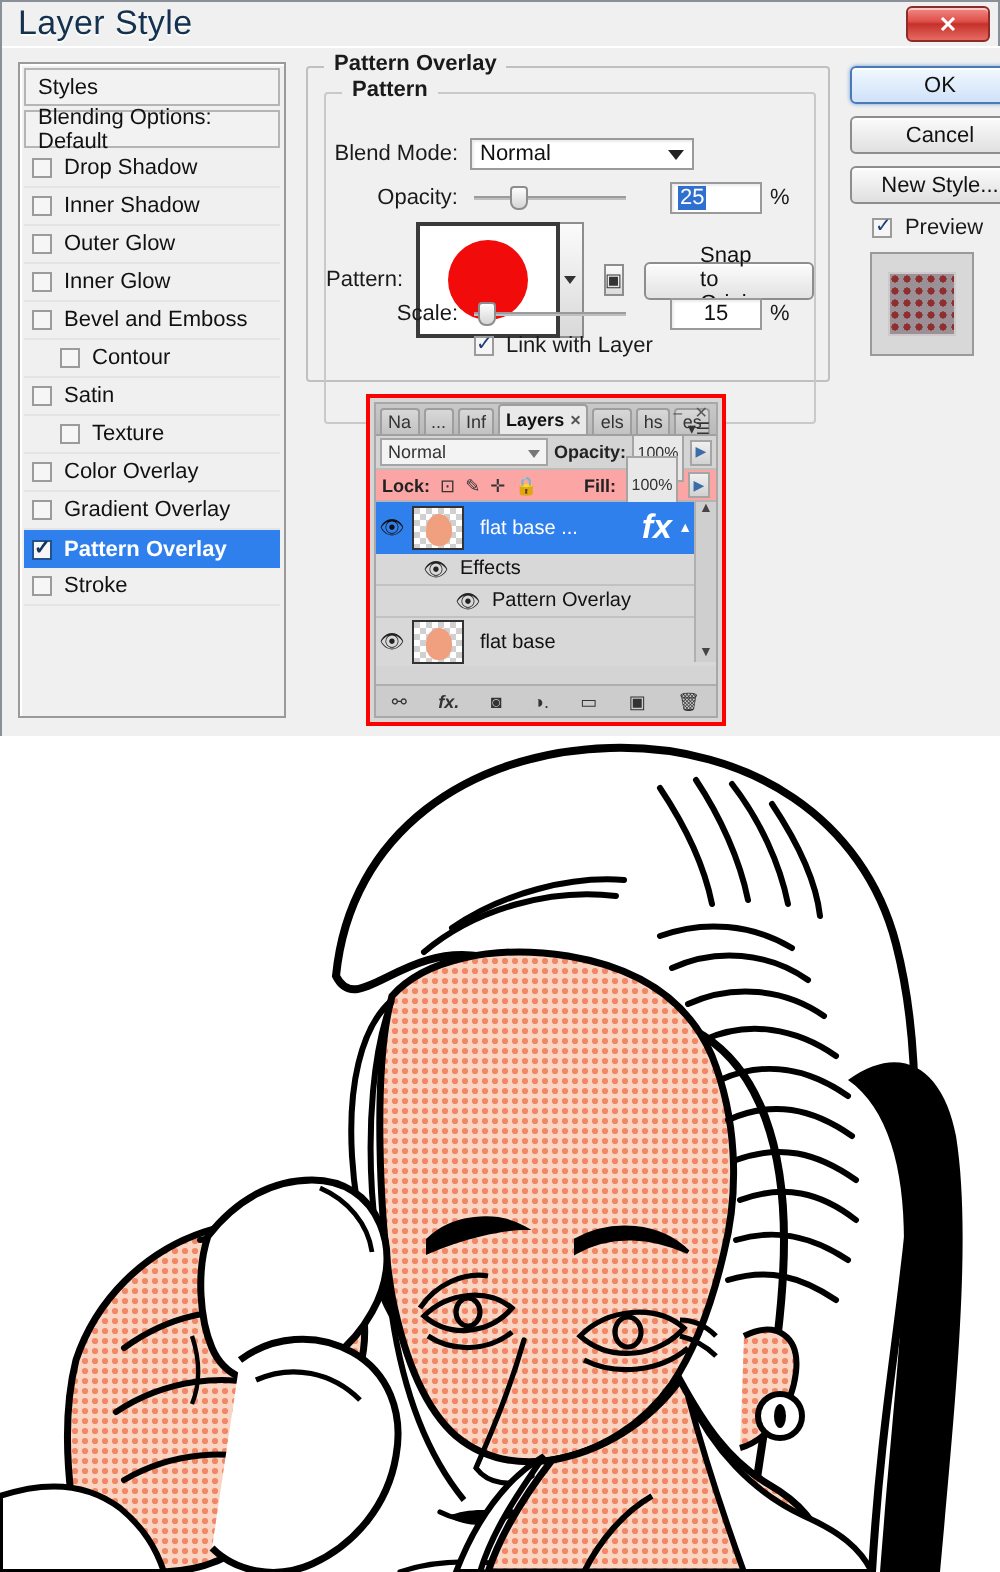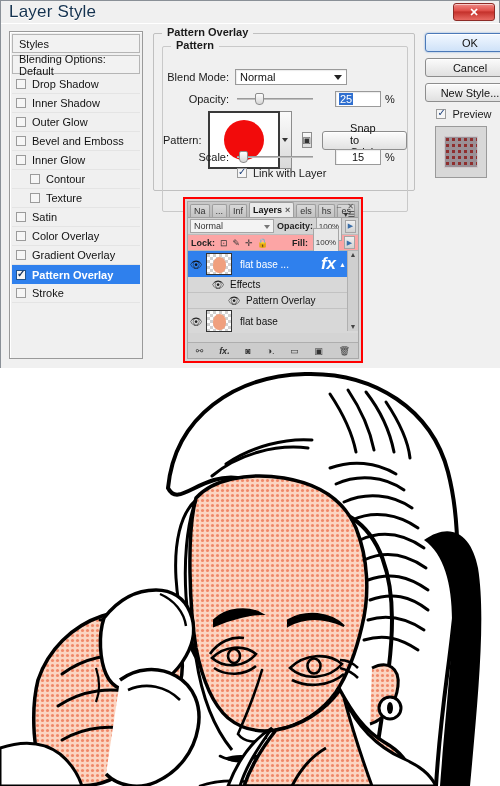--- a/index.html
+++ b/index.html
@@ -323,37 +323,37 @@
       <div class="st-row">
         <span class="cbx"></span>
         <span>Inner Shadow</span>
       </div>
       <div class="st-row">
         <span class="cbx"></span>
         <span>Outer Glow</span>
       </div>
       <div class="st-row">
         <span class="cbx"></span>
+        <span>Inner Glow</span>
+      </div>
+      <div class="st-row">
+        <span class="cbx"></span>
         <span>Bevel and Emboss</span>
       </div>
-      <div class="st-row">
-        <span class="cbx"></span>
-        <span>Inner Glow</span>
-      </div>
       <div class="st-row indent">
         <span class="cbx"></span>
         <span>Contour</span>
       </div>
+      <div class="st-row">
+        <span class="cbx"></span>
+        <span>Satin</span>
+      </div>
       <div class="st-row indent">
         <span class="cbx"></span>
         <span>Texture</span>
-      </div>
-      <div class="st-row">
-        <span class="cbx"></span>
-        <span>Satin</span>
       </div>
       <div class="st-row">
         <span class="cbx"></span>
         <span>Color Overlay</span>
       </div>
       <div class="st-row">
         <span class="cbx"></span>
         <span>Gradient Overlay</span>
       </div>
       <div class="st-row sel">

